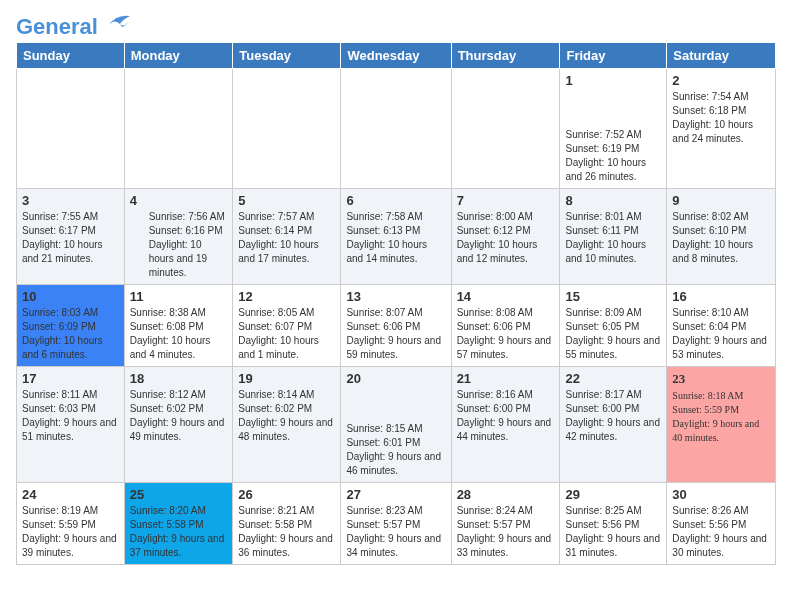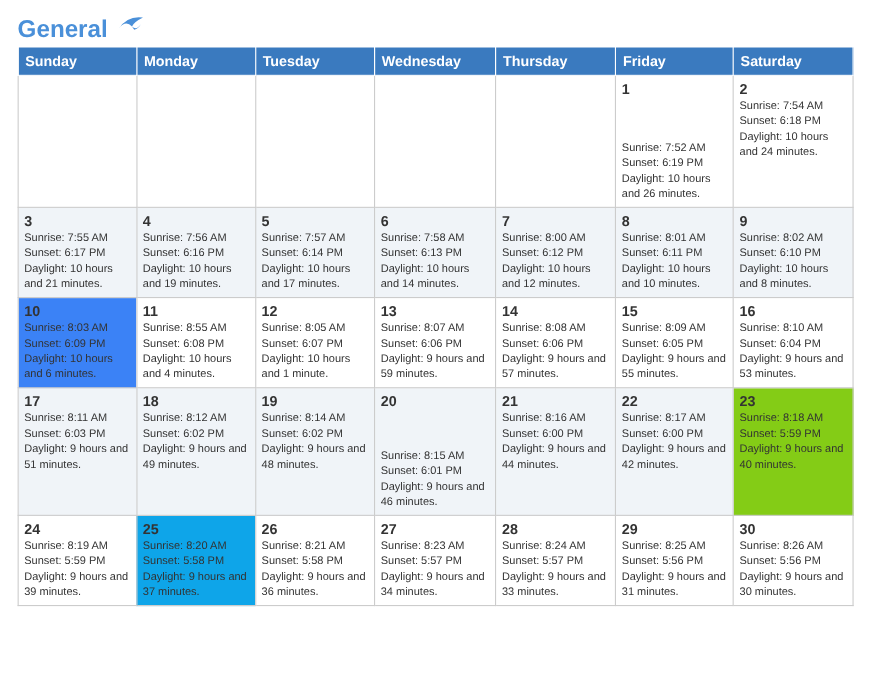--- a/index.html
+++ b/index.html
@@ -132,21 +132,21 @@
       </tr>
       <tr>
         <td style="background: rgb(240, 244, 248);">
           <span class="day-num">3</span>
           <div class="cell-text" style="white-space: pre-line;">Sunrise: 7:55 AM
 Sunset: 6:17 PM
 Daylight: 10 hours and 21 minutes.</div>
         </td>
         <td style="background: rgb(240, 244, 248);">
           <span class="day-num">4</span>
-          <div class="cell-text" style="white-space: pre-line;">Sunrise: 7:56 AM
+          <div class="cell-text" style="white-space: pre-line; margin-left: 19px;">Sunrise: 7:56 AM
 Sunset: 6:16 PM
 Daylight: 10 hours and 19 minutes.</div>
         </td>
         <td style="background: rgb(240, 244, 248);">
           <span class="day-num">5</span>
           <div class="cell-text" style="white-space: pre-line;">Sunrise: 7:57 AM
 Sunset: 6:14 PM
 Daylight: 10 hours and 17 minutes.</div>
         </td>
         <td style="background: rgb(240, 244, 248);">
@@ -176,21 +176,21 @@
       </tr>
       <tr>
         <td style="background: #3b82f6;">
           <span class="day-num">10</span>
           <div class="cell-text" style="white-space: pre-line;">Sunrise: 8:03 AM
 Sunset: 6:09 PM
 Daylight: 10 hours and 6 minutes.</div>
         </td>
         <td style="background: rgb(255, 255, 255);">
           <span class="day-num">11</span>
-          <div class="cell-text" style="white-space: pre-line;">Sunrise: 8:55 AM
+          <div class="cell-text" style="white-space: pre-line;">Sunrise: 8:38 AM
 Sunset: 6:08 PM
 Daylight: 10 hours and 4 minutes.</div>
         </td>
         <td style="background: rgb(255, 255, 255);">
           <span class="day-num">12</span>
           <div class="cell-text" style="white-space: pre-line;">Sunrise: 8:05 AM
 Sunset: 6:07 PM
 Daylight: 10 hours and 1 minute.</div>
         </td>
         <td style="background: rgb(255, 255, 255); margin-left: 32px;">
@@ -248,21 +248,21 @@
           <div class="cell-text" style="white-space: pre-line;">Sunrise: 8:16 AM
 Sunset: 6:00 PM
 Daylight: 9 hours and 44 minutes.</div>
         </td>
         <td style="background: rgb(240, 244, 248);">
           <span class="day-num">22</span>
           <div class="cell-text" style="white-space: pre-line;">Sunrise: 8:17 AM
 Sunset: 6:00 PM
 Daylight: 9 hours and 42 minutes.</div>
         </td>
-        <td style="background: #84cc16;">
+        <td style="background: #fca5a5; font-family: Liberation Serif, serif;">
           <span class="day-num">23</span>
           <div class="cell-text" style="white-space: pre-line;">Sunrise: 8:18 AM
 Sunset: 5:59 PM
 Daylight: 9 hours and 40 minutes.</div>
         </td>
       </tr>
       <tr>
         <td style="background: rgb(255, 255, 255);">
           <span class="day-num">24</span>
           <div class="cell-text" style="white-space: pre-line;">Sunrise: 8:19 AM

